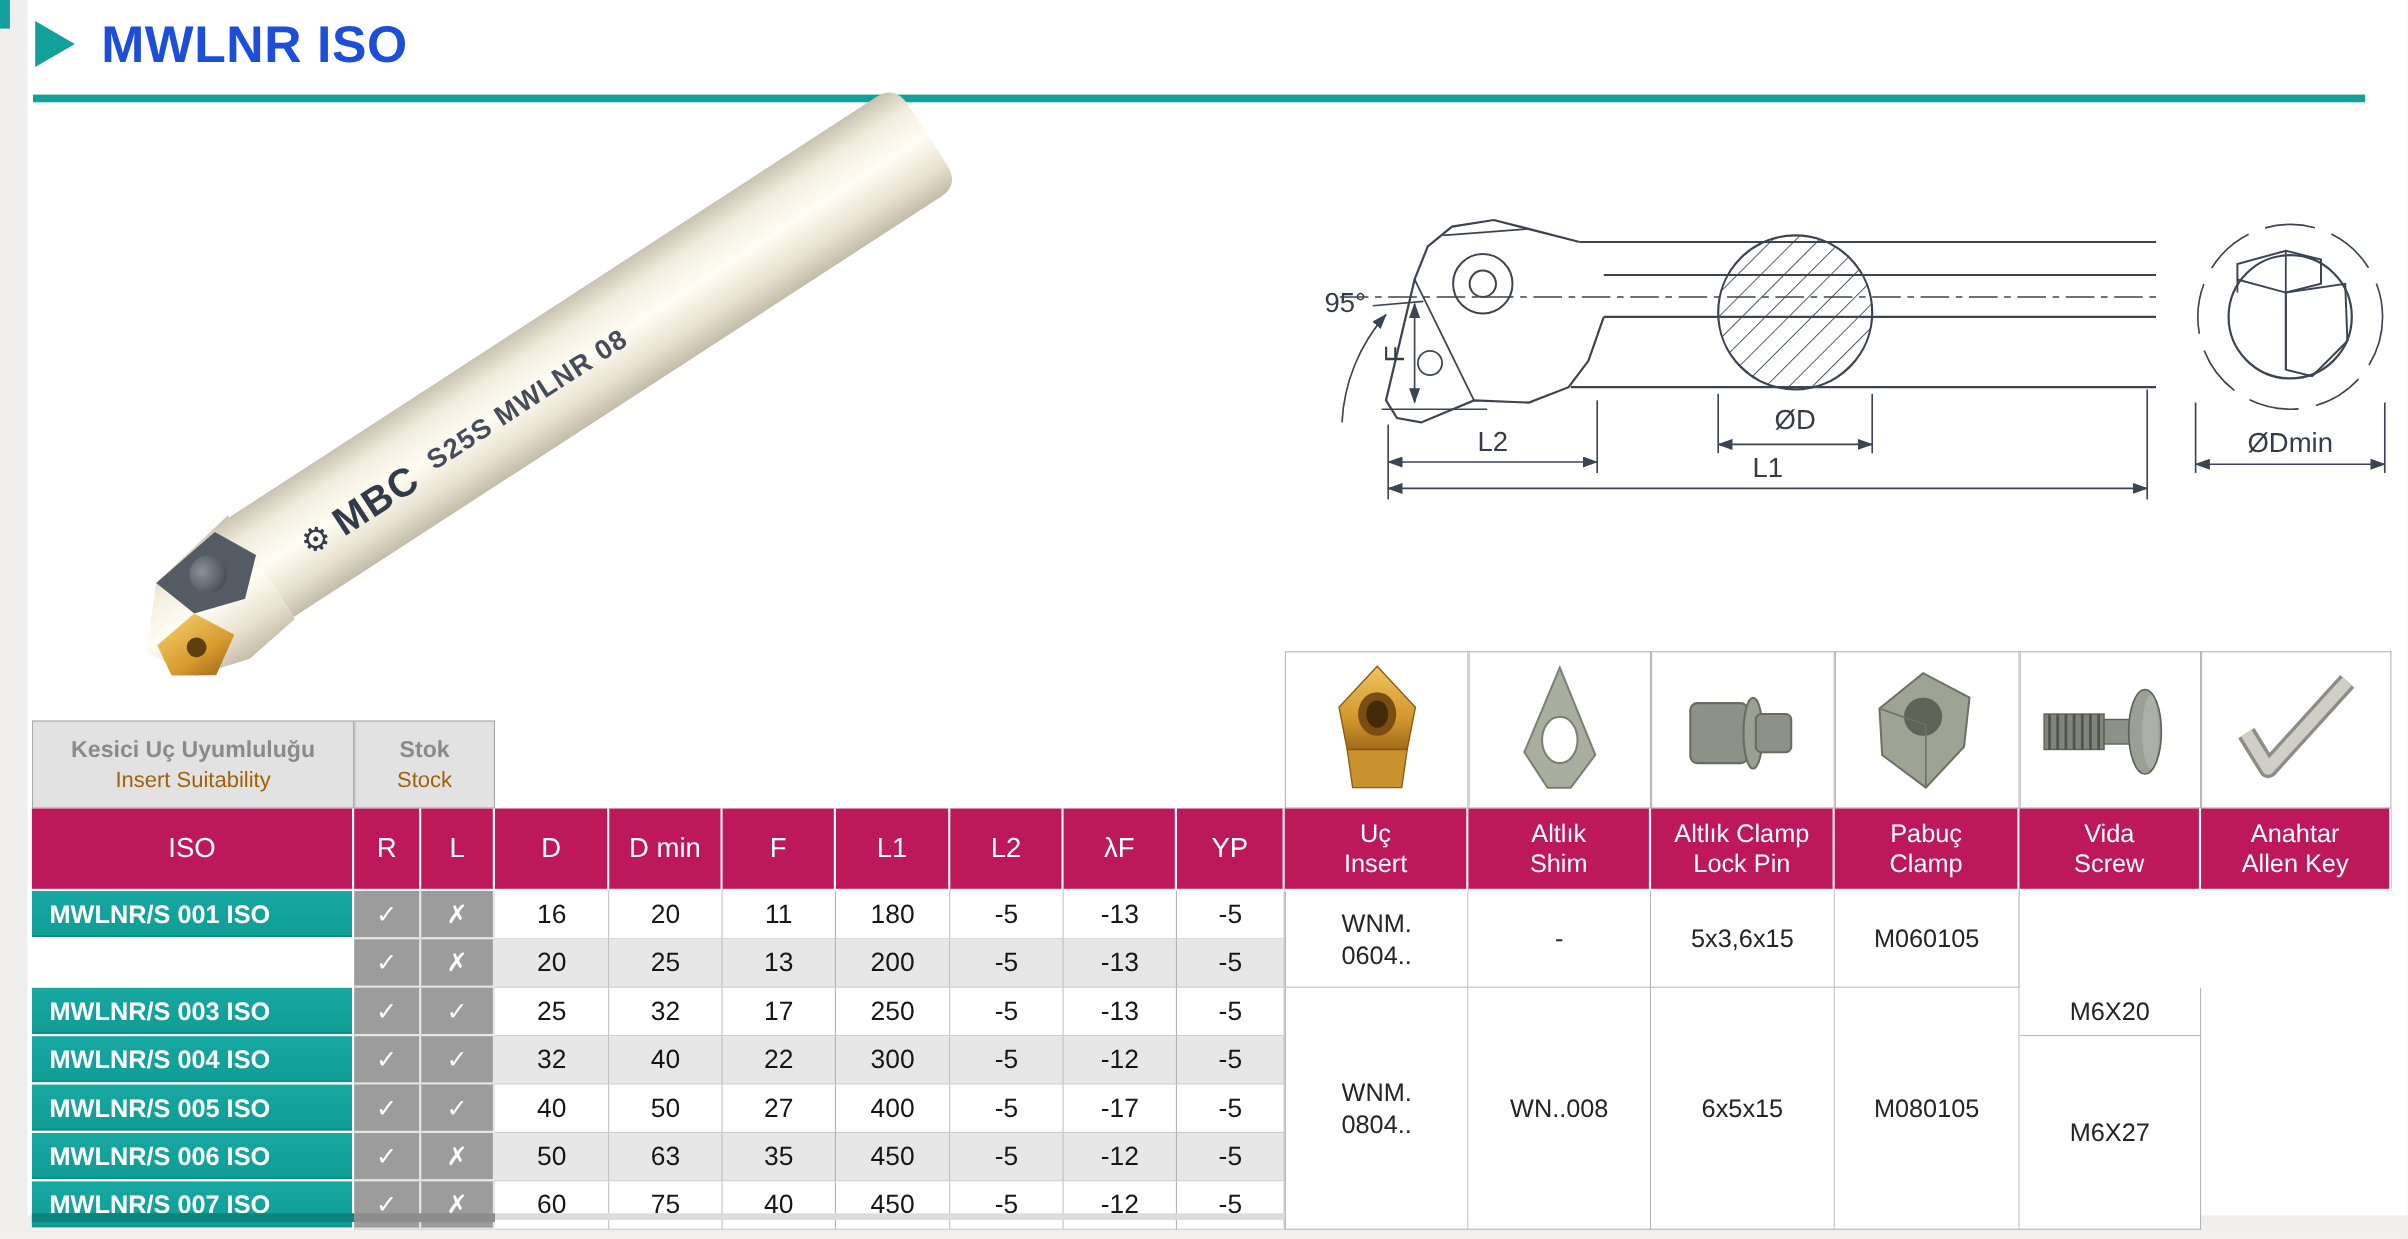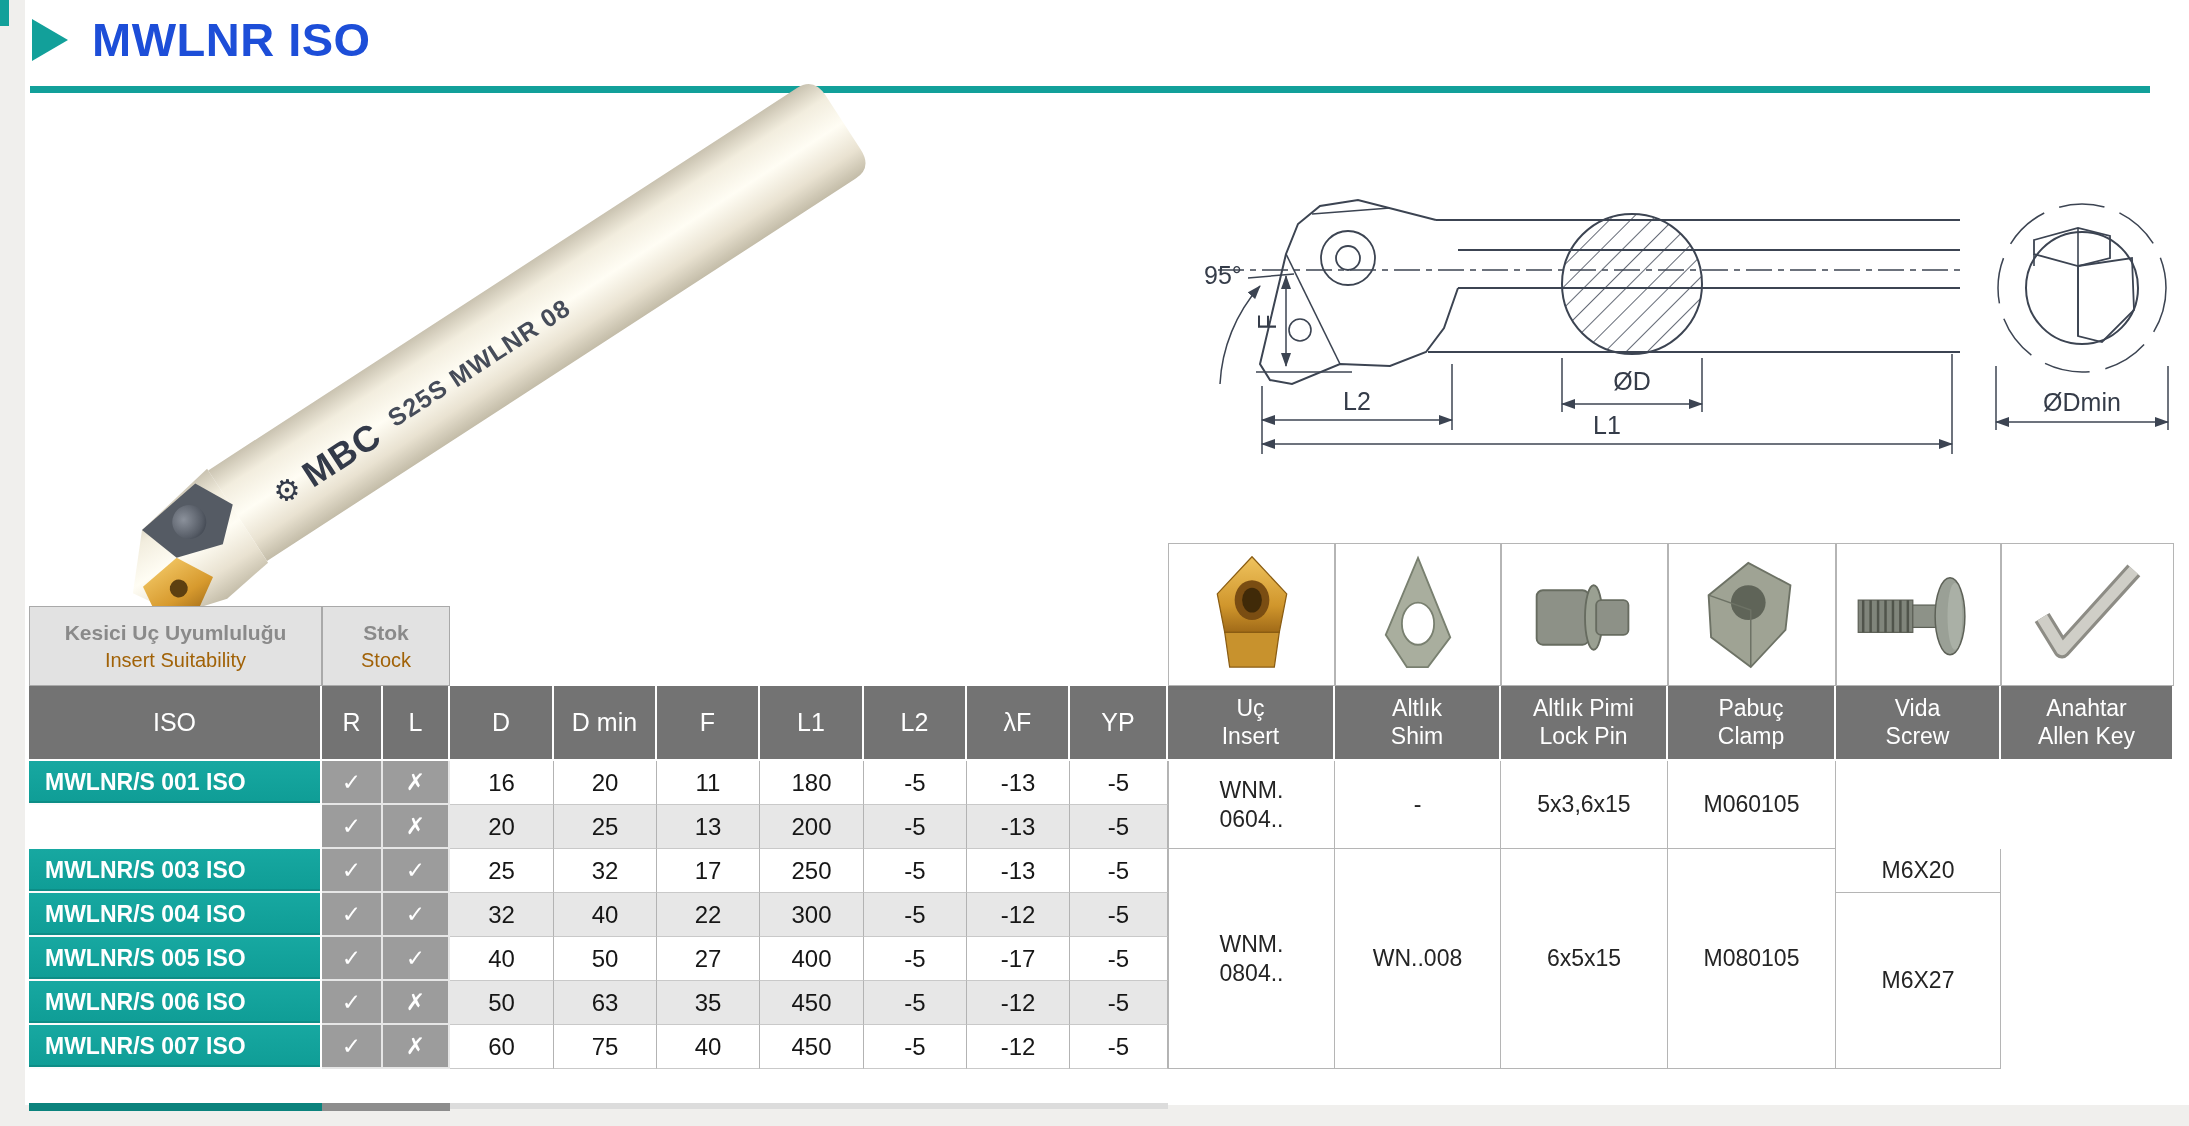--- a/index.html
+++ b/index.html
@@ -12,25 +12,25 @@
   .tri{width:0;height:0;border-left:36px solid #12a09a;border-top:21px solid transparent;border-bottom:21px solid transparent;}
   .page-title{font-size:47px;font-weight:bold;color:#1d4ed8;margin:0;letter-spacing:0.5px;}
   .title-underline{position:absolute;left:30px;top:86px;width:2120px;height:7px;background:#12a09a;}
   
   .photo-wrap{position:absolute;left:40px;top:285px;width:890px;height:140px;transform:rotate(-33deg);}
   
   .drawing-side{position:absolute;left:1200px;top:162px;}
   .drawing-end{position:absolute;left:1982px;top:170px;}
   svg text{font-family:"Liberation Sans","DejaVu Sans",sans-serif;}
   
-  .grid{position:absolute;left:29px;top:543px;display:grid;
+  .grid{position:absolute;left:29px;top:592px;display:grid;
     grid-template-columns:293px 61px 67px 104px 103px 103px 104px 103px 103px 98px 167px 166px 167px 168px 165px 173px;
     grid-template-rows:143px 75px repeat(7,44px);}
   .c{display:flex;align-items:center;justify-content:center;box-sizing:border-box;overflow:hidden;}
-  .hdr{background:#737373;color:#fff;font-size:25px;border-right:2px solid #fff;border-bottom:2px solid #fff;}
+  .hdr{background:#be185d;color:#fff;font-size:25px;border-right:2px solid #fff;border-bottom:2px solid #fff;}
   .hdr2{flex-direction:column;line-height:1.18;font-size:23px;text-align:right;}
   .iso{background:linear-gradient(180deg,#17a8a1,#0f9d96);color:#fff;font-weight:bold;font-size:23px;justify-content:flex-start;padding-left:16px;border-right:2px solid #fff;border-bottom:2px solid #fbfbfb;box-shadow:inset 0 -2px 0 rgba(0,0,0,0.10);}
   .mk{background:#9c9c9c;color:#fff;font-size:23px;font-weight:bold;border-right:2px solid #e6e6e6;border-bottom:2px solid #e6e6e6;}
   .num{background:#fff;color:#161616;font-size:24px;border-right:1px solid #b3b3b3;border-bottom:1px solid #c9c9c9;}
   .alt{background:#e7e7e7;}
   .pc{background:#fff;color:#242424;font-size:23px;border-right:1px solid #b5b5b5;border-bottom:1px solid #b5b5b5;text-align:center;white-space:pre-line;line-height:1.25;}
   .pc-first{border-left:1px solid #b5b5b5;}
   .imgc{background:#fff;border:1px solid #b5b5b5;}
   .ghost{background:transparent;}
   .group-wrap{align-items:flex-end;background:transparent;}
@@ -239,21 +239,21 @@
     <div class="c hdr" style="grid-area:2/10/3/11">YP</div>
     <div class="c hdr hdr2" style="grid-area:2/11/3/12">
       <span>Uç</span>
       <span>Insert</span>
     </div>
     <div class="c hdr hdr2" style="grid-area:2/12/3/13">
       <span>Altlık</span>
       <span>Shim</span>
     </div>
     <div class="c hdr hdr2" style="grid-area:2/13/3/14">
-      <span>Altlık Pimi</span>
+      <span>Altlık Clamp</span>
       <span>Lock Pin</span>
     </div>
     <div class="c hdr hdr2" style="grid-area:2/14/3/15">
       <span>Pabuç</span>
       <span>Clamp</span>
     </div>
     <div class="c hdr hdr2" style="grid-area:2/15/3/16">
       <span>Vida</span>
       <span>Screw</span>
     </div>

